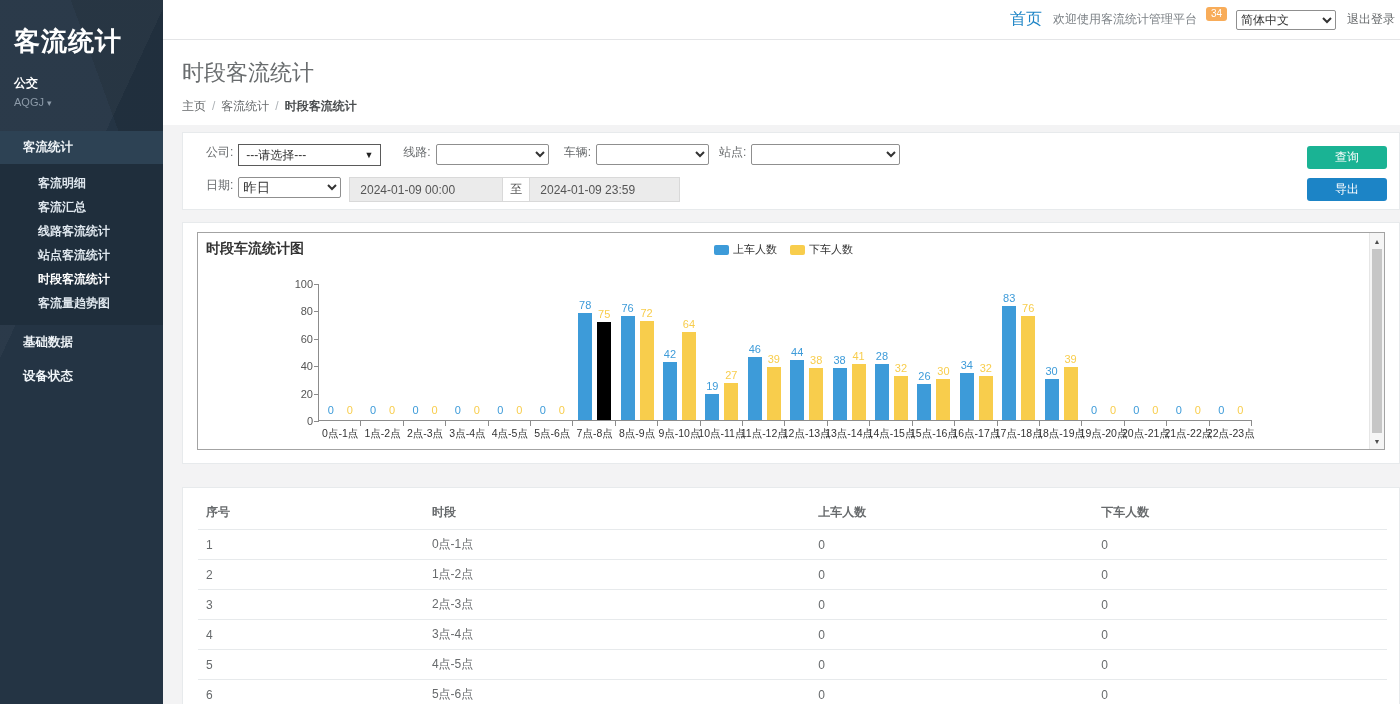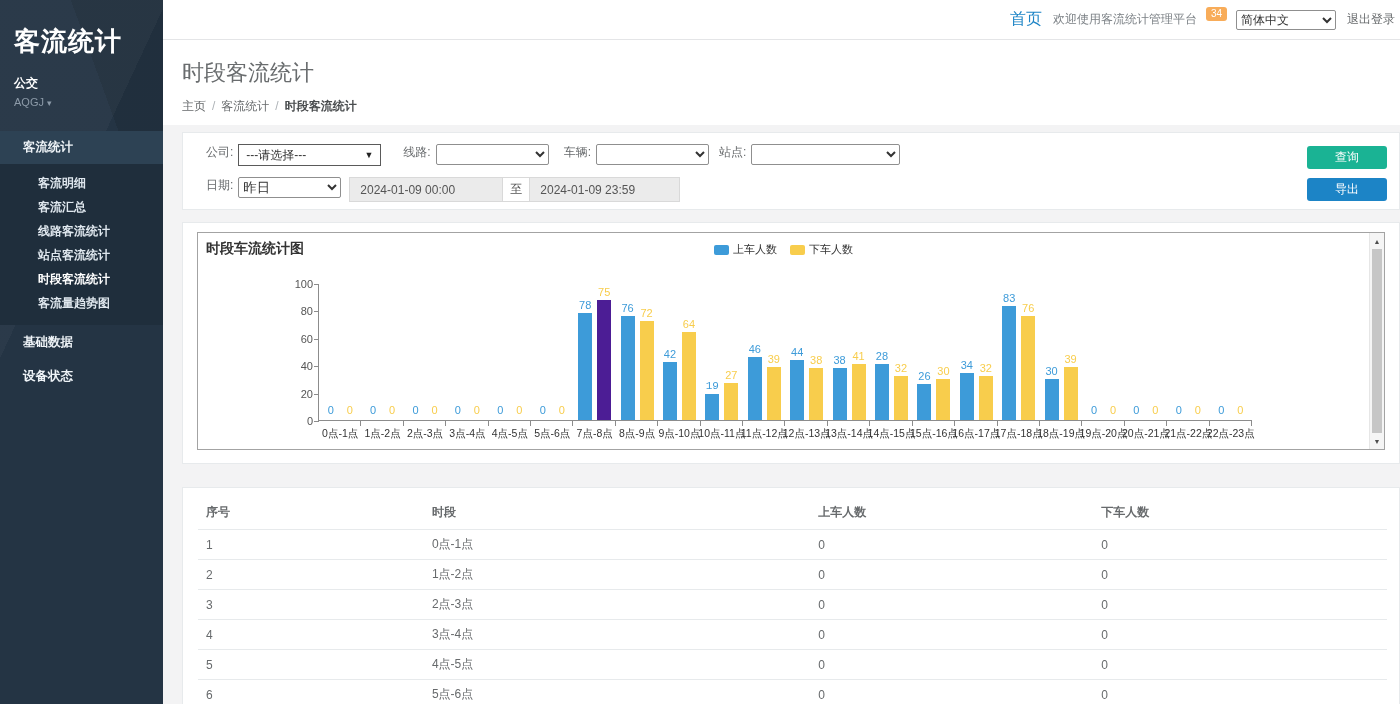--- a/index.html
+++ b/index.html
@@ -275,21 +275,21 @@
                   <div class="bar" style="height: 0px;">
                     <span class="val" style="color: rgb(248, 205, 76); margin-bottom: 4px;">0</span>
                   </div>
                   <span class="cat">5点-6点</span>
                   <span class="xtick"></span>
                 </div>
                 <div class="group">
                   <div class="bar" style="height: 106.86px; background: rgb(61, 155, 217);">
                     <span class="val" style="color: rgb(61, 155, 217);">78</span>
                   </div>
-                  <div class="bar" style="height: 120px; background: #4c1d95;">
+                  <div class="bar" style="height: 98px; background: #000000;">
                     <span class="val" style="color: rgb(248, 205, 76);">75</span>
                   </div>
                   <span class="cat">7点-8点</span>
                   <span class="xtick"></span>
                 </div>
                 <div class="group">
                   <div class="bar" style="height: 104.12px; background: rgb(61, 155, 217);">
                     <span class="val" style="color: rgb(61, 155, 217);">76</span>
                   </div>
                   <div class="bar" style="height: 98.64px; background: rgb(248, 205, 76);">
@@ -303,21 +303,21 @@
                     <span class="val" style="color: rgb(61, 155, 217); text-align: center;">42</span>
                   </div>
                   <div class="bar" style="height: 87.68px; background: rgb(248, 205, 76);">
                     <span class="val" style="color: rgb(248, 205, 76);">64</span>
                   </div>
                   <span class="cat">9点-10点</span>
                   <span class="xtick"></span>
                 </div>
                 <div class="group">
                   <div class="bar" style="height: 26.03px; background: rgb(61, 155, 217);">
-                    <span class="val" style="color: rgb(61, 155, 217); font-family: Liberation Mono, monospace;">19</span>
+                    <span class="val" style="color: rgb(61, 155, 217);">19</span>
                   </div>
                   <div class="bar" style="height: 36.99px; background: rgb(248, 205, 76);">
                     <span class="val" style="color: rgb(248, 205, 76);">27</span>
                   </div>
                   <span class="cat">10点-11点</span>
                   <span class="xtick"></span>
                 </div>
                 <div class="group">
                   <div class="bar" style="height: 63.02px; background: rgb(61, 155, 217);">
                     <span class="val" style="color: rgb(61, 155, 217);">46</span>

